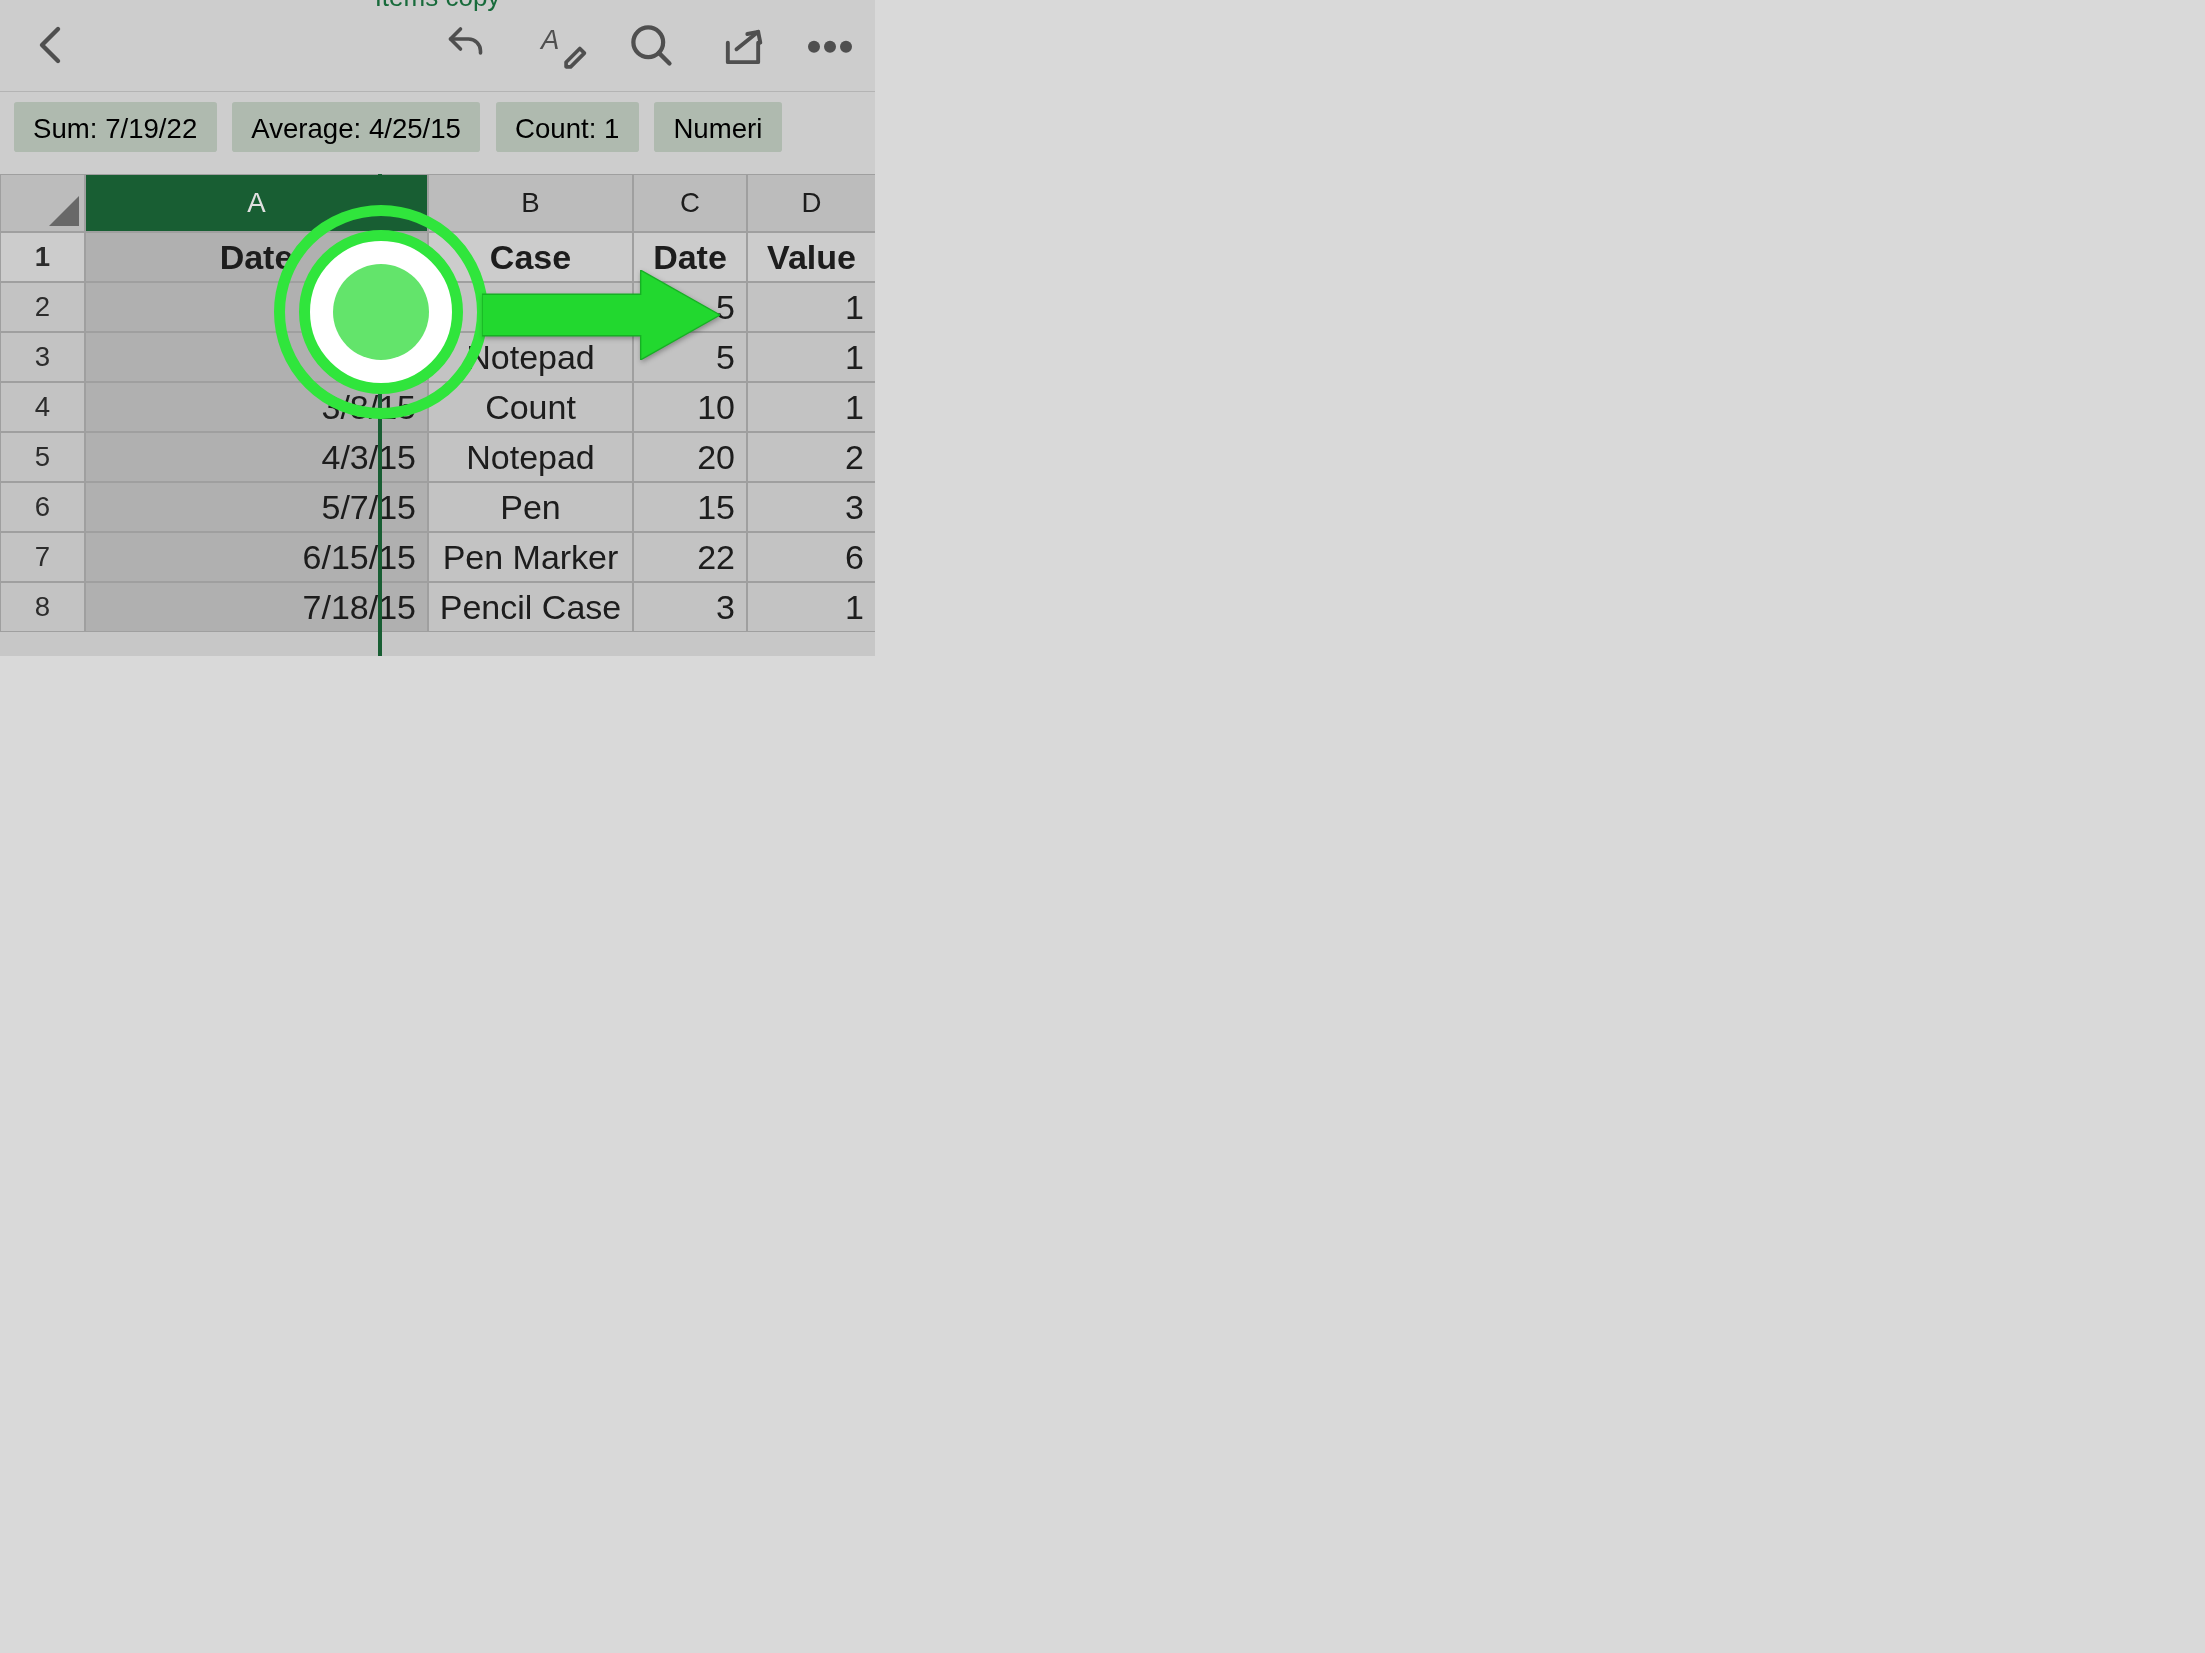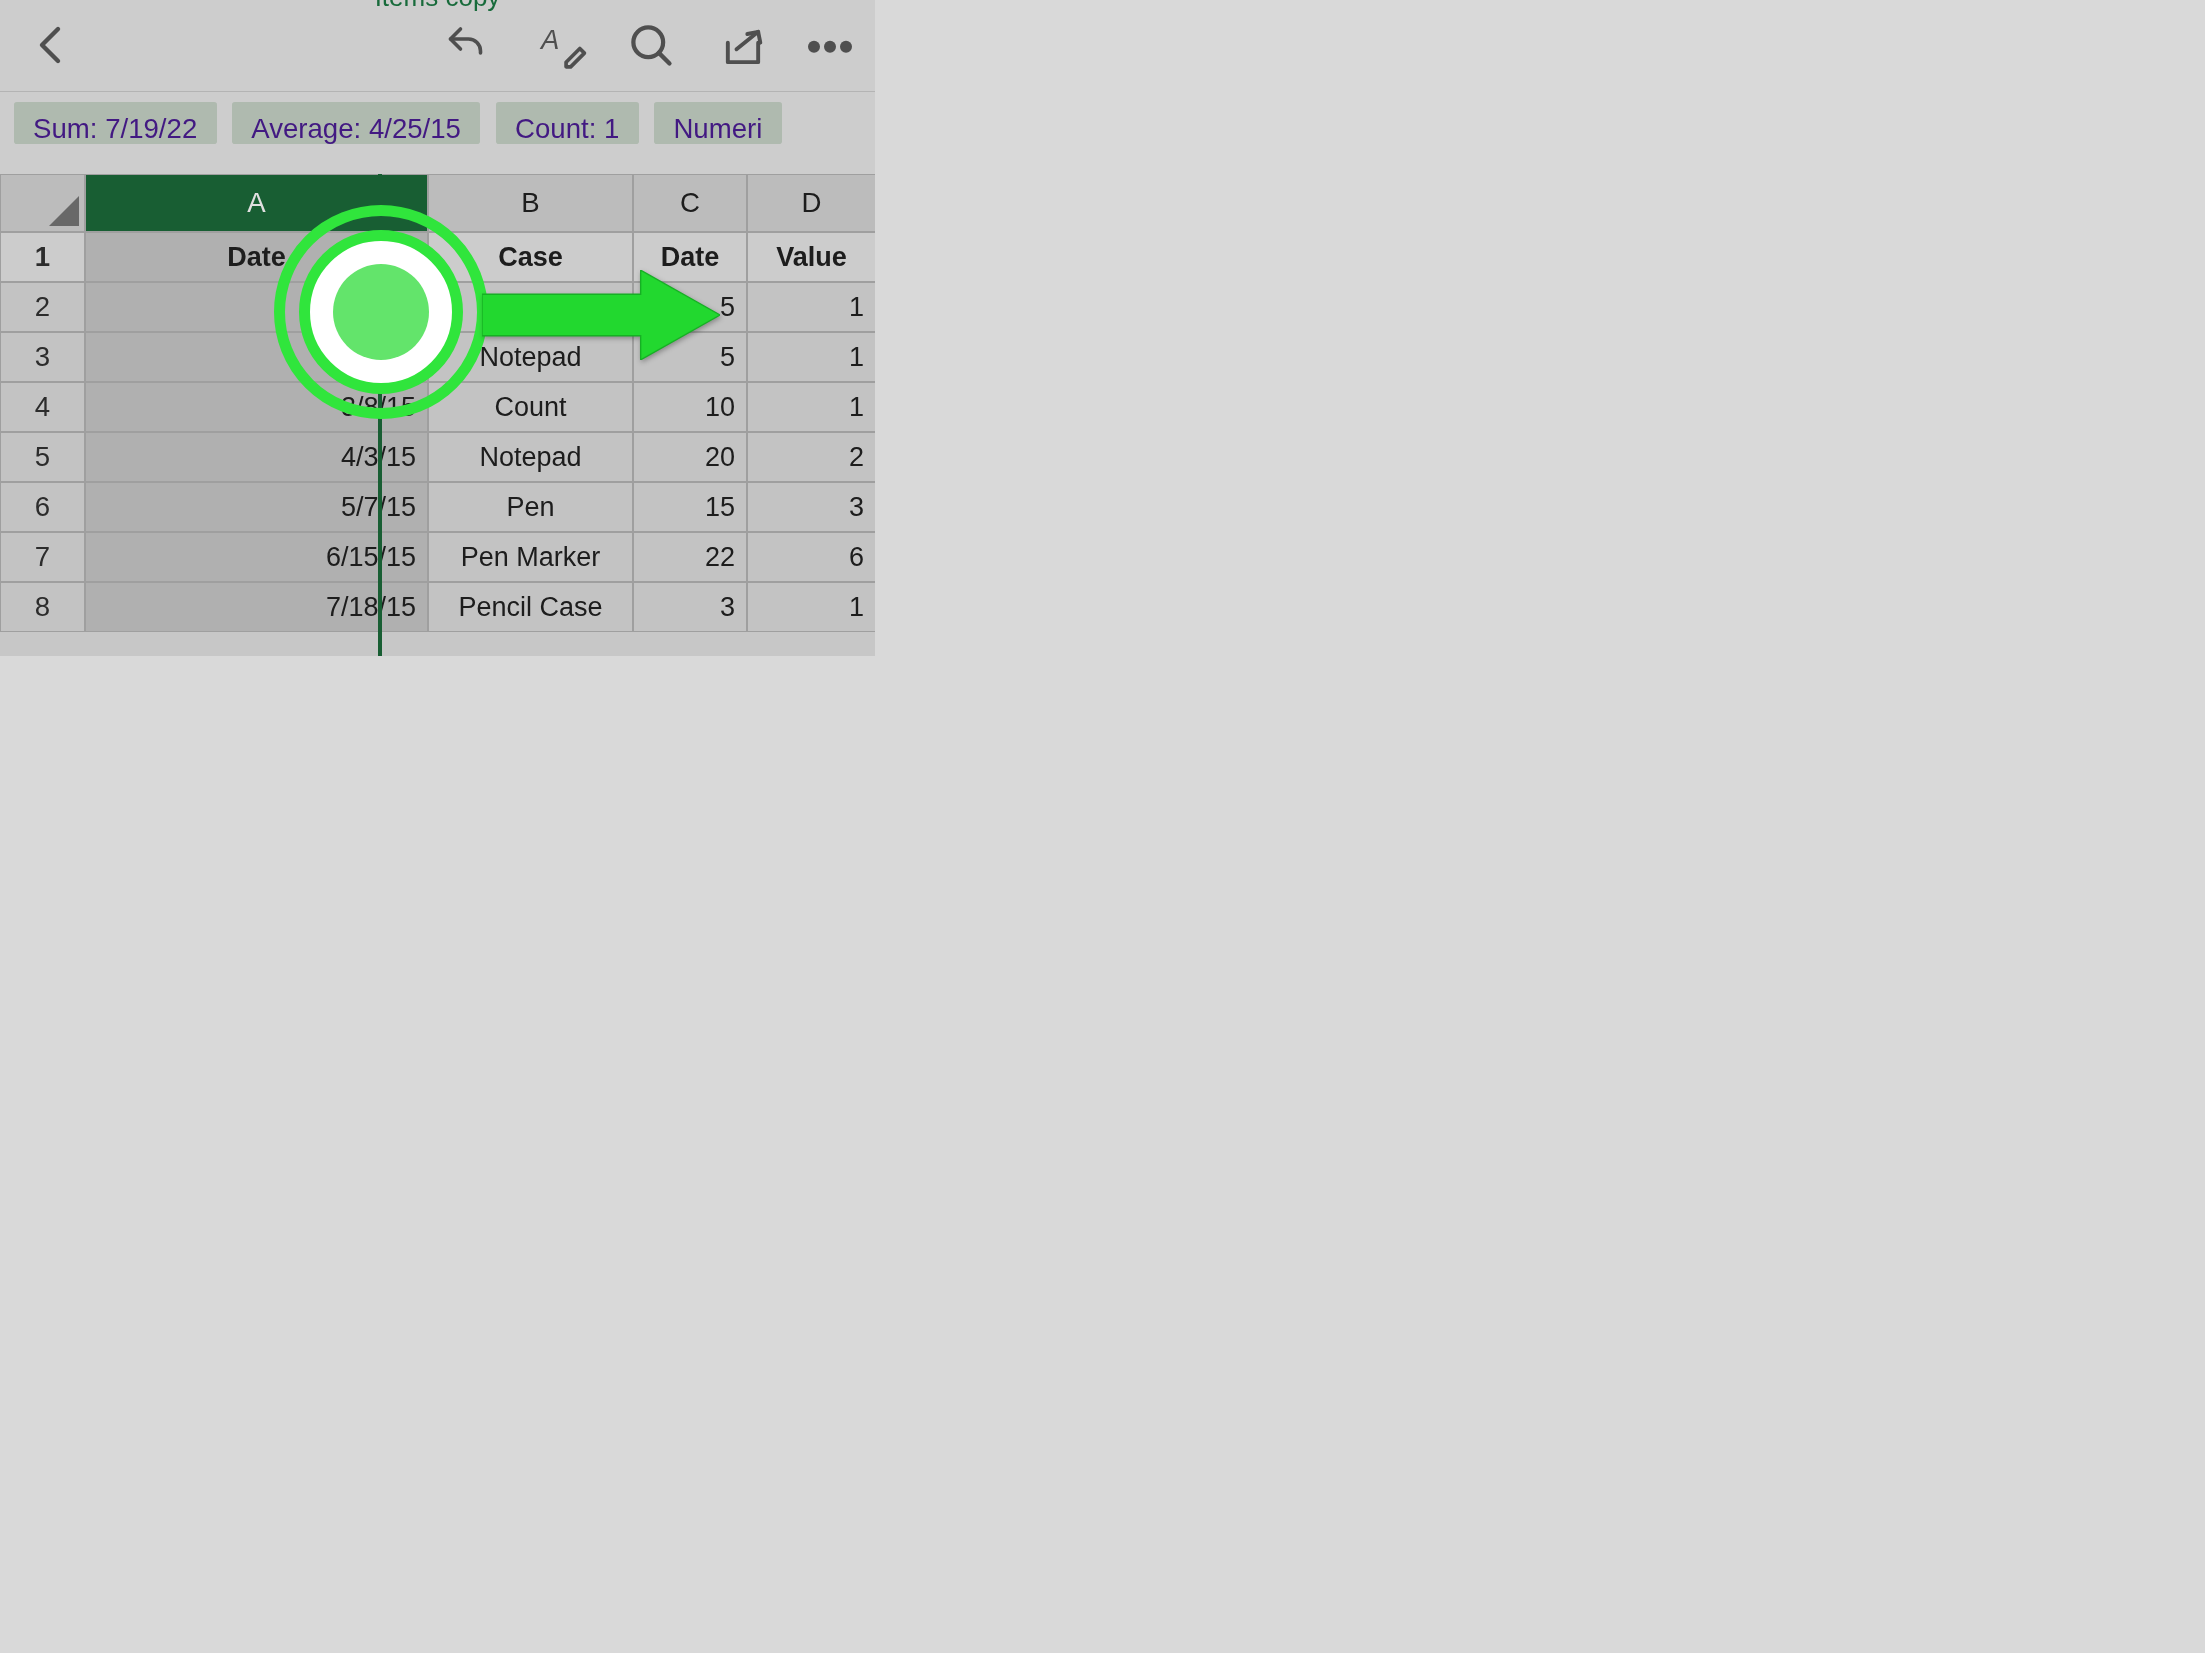--- a/index.html
+++ b/index.html
@@ -16,28 +16,28 @@
   
   .toolbar { position: absolute; left:0; right:0; top:13.8px; height:76px; }
   .tb-btn { position: absolute; top:6.9px; color:#5a5a5a; }
   .tb-btn svg { display:block; }
 
   
   .hr1 { position:absolute; left:0; right:0; top:91px; height:1.4px; background: rgba(0,0,0,0.12); }
 
   
   .pills { position:absolute; left:0; right:0; top:102px; height:63px; white-space:nowrap; overflow:hidden; }
-  .pill { display:inline-block; vertical-align:top; height:42px; line-height:54px; padding:0 19.3px; margin-left:12.4px; background:#c8d4c8; color:#4c1d95; font-size:27.6px; border-radius:2.8px; }
+  .pill { display:inline-block; vertical-align:top; height:50px; line-height:54px; padding:0 19.3px; margin-left:12.4px; background:#c8d4c8; color:#000000; font-size:27.6px; border-radius:2.8px; }
   .pill:first-child { margin-left:13.8px; }
 
   
   .grid { position:absolute; left:0; right:0; top:174px; bottom:0; background:#e3e3e3; }
   .row { display:flex; height:50px; }
   .row.hdr { height:58px; }
-  .cell { border:0.7px solid #b6b6b6; display:flex; align-items:center; justify-content:center; font-size:27px; color:#222; background:#dfdfdf; flex:0 0 auto; overflow:hidden; white-space:nowrap; }
+  .cell { border:0.7px solid #b6b6b6; display:flex; align-items:center; justify-content:center; font-size:34px; color:#222; background:#dfdfdf; flex:0 0 auto; overflow:hidden; white-space:nowrap; }
   .row.hdr .cell { background:#d6d6d6; font-size:27.6px; }
   .c-rownum { width:85px; justify-content:center; font-size:27.6px; color:#333; }
   .c-A { width:343px; }          
   .c-B { width:205px; }
   .c-C { width:114px; }
   .c-D { width:129px; } 
 
   .cell.right { justify-content:flex-end; padding-right:11px; }
   .cell.center { justify-content:center; }
 

